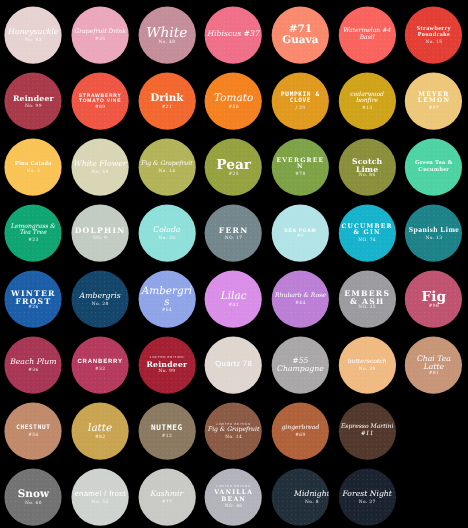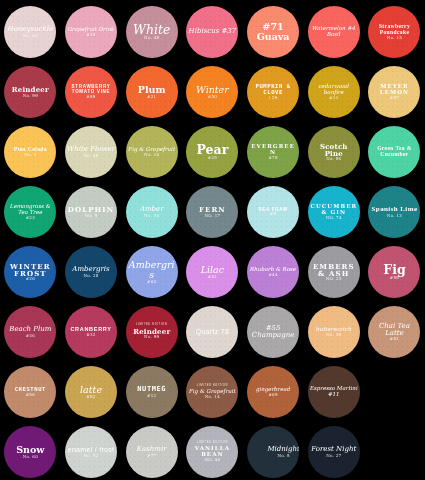--- a/index.html
+++ b/index.html
@@ -210,29 +210,29 @@
       <div class="swatch" style="background: rgb(239, 87, 68);">
         <div class="label st-caps sz-xs" style="color: rgb(255, 255, 255);">
           <span class="line">Strawberry Tomato Vine</span>
           <span class="sub">#89</span>
         </div>
       </div>
     </div>
     <div class="cell">
       <div class="swatch" style="background: rgb(242, 104, 47);">
         <div class="label st-serif sz-l" style="color: rgb(255, 255, 255);">
-          <span class="line">Plum</span>
+          <span class="line">Drink</span>
           <span class="sub">#21</span>
         </div>
       </div>
     </div>
     <div class="cell">
       <div class="swatch" style="background: rgb(245, 130, 32);">
         <div class="label st-script sz-l" style="color: rgb(255, 255, 255);">
-          <span class="line">Winter</span>
+          <span class="line">Tomato</span>
           <span class="sub">#50</span>
         </div>
       </div>
     </div>
     <div class="cell">
       <div class="swatch" style="background: rgb(224, 154, 31);">
         <div class="label st-mono sz-s" style="color: rgb(255, 255, 255);">
           <span class="line">Pumpkin &amp; Clove</span>
           <span class="sub">/ 29</span>
         </div>
@@ -290,21 +290,21 @@
       <div class="swatch" style="background: rgb(126, 163, 71);">
         <div class="label st-caps-serif sz-s" style="color: rgb(255, 255, 255);">
           <span class="line">Evergreen</span>
           <span class="sub">#78</span>
         </div>
       </div>
     </div>
     <div class="cell">
       <div class="swatch" style="background: rgb(138, 143, 60);">
         <div class="label st-blackletter sz-m" style="color: rgb(255, 255, 255);">
-          <span class="line">Scotch Pine</span>
+          <span class="line">Scotch Lime</span>
           <span class="sub">No. 86</span>
         </div>
       </div>
     </div>
     <div class="cell">
       <div class="swatch" style="background: rgb(78, 211, 164);">
         <div class="label st-slab sz-s" style="color: rgb(255, 255, 255);">
           <span class="line">Green Tea &amp; Cucumber</span>
         </div>
       </div>
@@ -321,21 +321,21 @@
       <div class="swatch" style="background: rgb(194, 204, 194);">
         <div class="label st-caps-serif sz-m" style="color: rgb(255, 255, 255);">
           <span class="line">Dolphin</span>
           <span class="sub">No. 9</span>
         </div>
       </div>
     </div>
     <div class="cell">
       <div class="swatch" style="background: rgb(143, 224, 218);">
         <div class="label st-script sz-m" style="color: rgb(255, 255, 255);">
-          <span class="line">Amber</span>
+          <span class="line">Colada</span>
           <span class="sub">No. 30</span>
         </div>
       </div>
     </div>
     <div class="cell">
       <div class="swatch" style="background: rgb(116, 135, 140);">
         <div class="label st-caps-serif sz-m" style="color: rgb(255, 255, 255);">
           <span class="line">Fern</span>
           <span class="sub">No. 17</span>
         </div>
@@ -521,21 +521,21 @@
       <div class="swatch" style="background: rgb(82, 56, 45);">
         <div class="label st-script sz-s" style="color: rgb(255, 255, 255);">
           <span class="line">Espresso Martini #11</span>
         </div>
       </div>
     </div>
     <div class="cell">
       <div class="swatch empty" style="background: rgb(0, 0, 0);"></div>
     </div>
     <div class="cell">
-      <div class="swatch" style="background: #701a75;">
+      <div class="swatch" style="background: #737373;">
         <div class="label st-serif sz-l" style="color: rgb(255, 255, 255);">
           <span class="line">Snow</span>
           <span class="sub">No. 60</span>
         </div>
       </div>
     </div>
     <div class="cell">
       <div class="swatch" style="background: rgb(207, 211, 208);">
         <div class="label st-thin sz-m" style="color: rgb(255, 255, 255);">
           <span class="line">enamel / frost</span>

